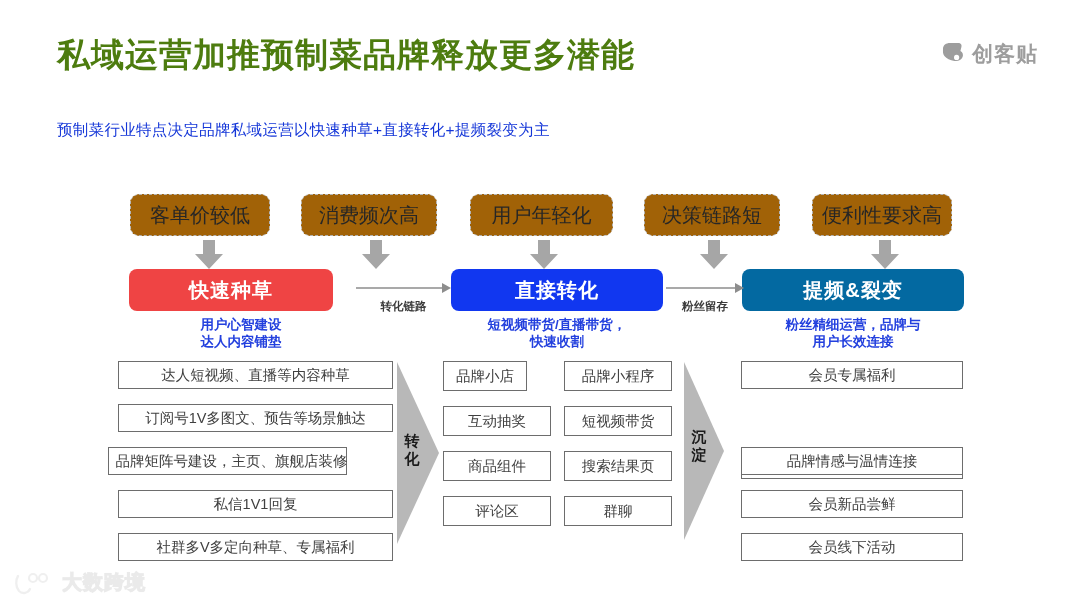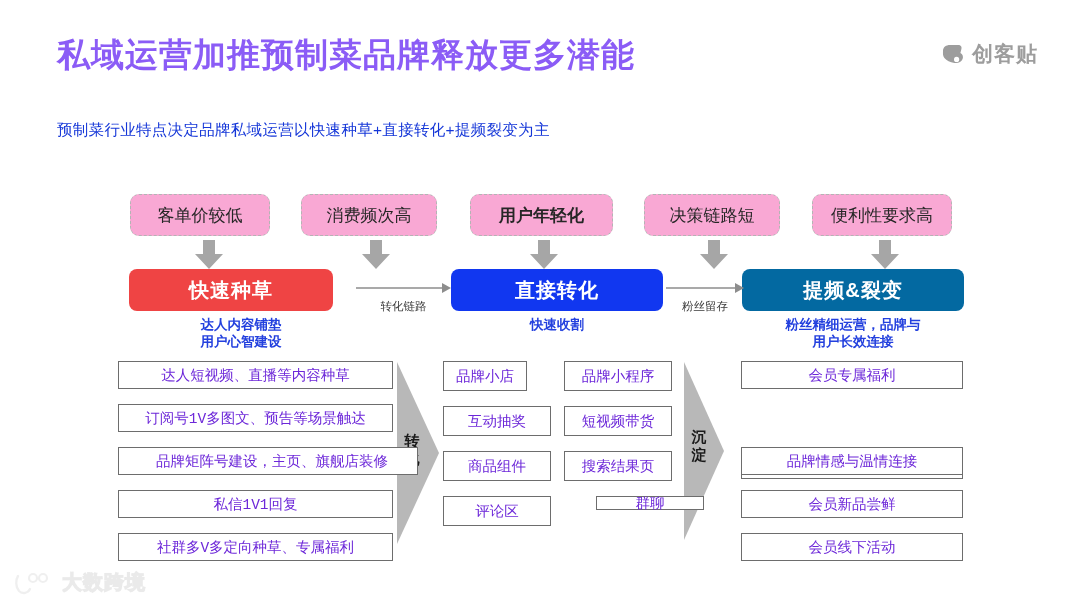--- a/index.html
+++ b/index.html
@@ -7,34 +7,34 @@
   body{
     width:1080px;height:608px;background:#ffffff;overflow:hidden;
     font-family:"Liberation Sans","DejaVu Sans",sans-serif;
     position:relative;
   }
   #slide{position:absolute;left:0;top:0;width:1080px;height:608px;}
 
   
   .page-title{
     position:absolute;left:57px;top:33px;
-    font-size:33px;font-weight:bold;color:#8b5cf6;letter-spacing:1px;
+    font-size:33px;font-weight:bold;color:#4d7c0f;letter-spacing:1px;
     white-space:nowrap;
     text-align:center;
   }
   .subtitle{
     position:absolute;left:57px;top:120px;
     font-size:15.5px;font-weight:normal;color:#1436d8;letter-spacing:.3px;
     white-space:nowrap;
   }
 
   
   .brand-logo{
     position:absolute;right:42px;top:40px;
-    display:flex;align-items:center;gap:7px;
+    display:flex;align-items:flex-start;gap:7px;
   }
   .brand-mark{
     width:26px;height:24px;position:relative;flex:none;
   }
   .brand-text{
     font-size:21px;font-weight:bold;color:#9d9d9d;letter-spacing:1px;
     white-space:nowrap;
   }
 
   
@@ -46,23 +46,23 @@
   .wm-text{
     font-size:20px;font-weight:bold;color:#ffffff;letter-spacing:1px;
     -webkit-text-stroke:1px #e9e9e9;
     text-shadow:0 0 1px #dcdcdc;
     white-space:nowrap;
   }
 
   
   .feature-box{
     position:absolute;top:194px;height:42px;
-    border:1.4px dashed #b4b4b4;border-radius:9px;background:#f9a8d4;
+    border:1.4px dashed #b4b4b4;border-radius:9px;background:#a16207;
     display:flex;align-items:center;justify-content:center;
-    font-size:17px;color:#262626;white-space:nowrap;
+    font-size:20px;color:#262626;white-space:nowrap;
     box-sizing:border-box;
   }
 
   
   .down-arrow{position:absolute;top:240px;width:34px;height:30px;}
 
   
   .stage-banner{
     position:absolute;top:269px;height:42px;border-radius:8px;
     background:#1137f0;
@@ -74,29 +74,29 @@
     position:absolute;top:316px;
     text-align:center;color:#2340de;font-size:13.5px;line-height:17px;
     font-weight:bold;
   }
 
   
   .hconn{position:absolute;height:36px;}
   .hconn svg{display:block;}
   .hconn-label{
     position:absolute;top:16px;width:100%;text-align:center;
-    font-size:11.5px;color:#3a3a3a;white-space:nowrap;
+    font-size:11.5px;color:#3a3a3a;white-space:nowrap;font-weight:bold;
   }
 
   
   .list-box{
     position:absolute;box-sizing:border-box;
     border:1.6px solid #6d6d6d;background:#ffffff;
     display:flex;align-items:center;justify-content:center;
-    font-size:14.5px;color:#6d28d9;white-space:nowrap;font-family:Liberation Mono, monospace;
+    font-size:14.5px;color:#404040;white-space:nowrap;
   }
 
   
   .chevron{position:absolute;}
   .chevron svg{display:block;}
   .chev-label{
     position:absolute;left:0;top:0;width:26px;
     font-size:15px;font-weight:bold;color:#1a1a1a;
     text-align:center;line-height:18px;
   }
@@ -127,21 +127,21 @@
         <circle cx="19" cy="7" r="4" fill="none" stroke="#efefef" stroke-width="2.2"></circle>
         <circle cx="29" cy="7" r="4" fill="none" stroke="#efefef" stroke-width="2.2"></circle>
       </svg>
     </span>
     <span class="wm-text">大数跨境</span>
   </div>
 
   <div id="features-layer">
       <div class="feature-box" style="left: 130px; width: 140px;">客单价较低</div>
       <div class="feature-box" style="left: 301px; width: 136px;">消费频次高</div>
-      <div class="feature-box" style="left: 470px; width: 143px; font-weight: bold;">用户年轻化</div>
+      <div class="feature-box" style="left: 470px; width: 143px;">用户年轻化</div>
       <div class="feature-box" style="left: 644px; width: 136px;">决策链路短</div>
       <div class="feature-box" style="left: 812px; width: 140px;">便利性要求高</div>
     </div>
 
   <div id="down-arrows-layer">
       <div class="down-arrow" style="left: 192px;"><svg width="34" height="30" viewBox="0 0 34 30">
           <polygon points="11,0 23,0 23,14 31,14 17,29 3,14 11,14" fill="#a6a6a6"></polygon>
         </svg></div>
       <div class="down-arrow" style="left: 359px;"><svg width="34" height="30" viewBox="0 0 34 30">
           <polygon points="11,0 23,0 23,14 31,14 17,29 3,14 11,14" fill="#a6a6a6"></polygon>
@@ -153,25 +153,26 @@
           <polygon points="11,0 23,0 23,14 31,14 17,29 3,14 11,14" fill="#a6a6a6"></polygon>
         </svg></div>
       <div class="down-arrow" style="left: 868px;"><svg width="34" height="30" viewBox="0 0 34 30">
           <polygon points="11,0 23,0 23,14 31,14 17,29 3,14 11,14" fill="#a6a6a6"></polygon>
         </svg></div>
     </div>
 
   <div id="stages-layer">
       <div class="stage-banner" style="left: 129px; width: 204px; background: #ef4444;">快速种草</div>
       <div class="stage-desc" style="left: 129px; width: 224px; color: rgb(35, 64, 222);">
+        <div>用户心智建设</div>
         <div>达人内容铺垫</div>
-        <div>用户心智建设</div>
       </div>
       <div class="stage-banner" style="left: 451px; width: 212px; background: rgb(17, 55, 240);">直接转化</div>
       <div class="stage-desc" style="left: 451px; width: 212px; color: rgb(35, 64, 222);">
+        <div>短视频带货/直播带货，</div>
         <div>快速收割</div>
       </div>
       <div class="stage-banner" style="left: 742px; width: 222px; background: #0369a1;">提频&amp;裂变</div>
       <div class="stage-desc" style="left: 742px; width: 222px; color: rgb(35, 64, 222);">
         <div>粉丝精细运营，品牌与</div>
         <div>用户长效连接</div>
       </div>
     </div>
 
   <div id="connectors-layer">
@@ -208,31 +209,31 @@
       </div>
       <div class="chev-label" style="left: 686px; top: 428px;">
         <div>沉</div>
         <div>淀</div>
       </div>
     </div>
 
   <div id="columns-layer">
       <div class="list-box" style="left: 118px; width: 275px; top: 361px; height: 28px;">达人短视频、直播等内容种草</div>
       <div class="list-box" style="left: 118px; width: 275px; top: 404px; height: 28px;">订阅号1V多图文、预告等场景触达</div>
-      <div class="list-box" style="left: 118px; width: 300px; top: 447px; height: 28px; padding-left: 8px;">品牌矩阵号建设，主页、旗舰店装修</div>
+      <div class="list-box" style="left: 108px; width: 239px; top: 447px; height: 28px; padding-left: 8px;">品牌矩阵号建设，主页、旗舰店装修</div>
       <div class="list-box" style="left: 118px; width: 275px; top: 490px; height: 28px;">私信1V1回复</div>
       <div class="list-box" style="left: 118px; width: 275px; top: 533px; height: 28px;">社群多V多定向种草、专属福利</div>
       <div class="list-box" style="left: 443px; width: 84px; top: 361px; height: 30px;">品牌小店</div>
       <div class="list-box" style="left: 564px; width: 108px; top: 361px; height: 30px;">品牌小程序</div>
       <div class="list-box" style="left: 443px; width: 108px; top: 406px; height: 30px; text-align: center;">互动抽奖</div>
       <div class="list-box" style="left: 564px; width: 108px; top: 406px; height: 30px;">短视频带货</div>
       <div class="list-box" style="left: 443px; width: 108px; top: 451px; height: 30px;">商品组件</div>
       <div class="list-box" style="left: 564px; width: 108px; top: 451px; height: 30px;">搜索结果页</div>
       <div class="list-box" style="left: 443px; width: 108px; top: 496px; height: 30px;">评论区</div>
-      <div class="list-box" style="left: 564px; width: 108px; top: 496px; height: 14px; margin-left: 32px;">群聊</div>
+      <div class="list-box" style="left: 564px; width: 108px; top: 496px; height: 30px;">群聊</div>
       <div class="list-box" style="left: 741px; width: 222px; top: 361px; height: 28px;">会员专属福利</div>
       <div class="list-box" style="left: 741px; width: 222px; top: 404px; height: 28px; margin-top: 47px;">品牌IP打造</div>
       <div class="list-box" style="left: 741px; width: 222px; top: 447px; height: 28px;">品牌情感与温情连接</div>
       <div class="list-box" style="left: 741px; width: 222px; top: 490px; height: 28px;">会员新品尝鲜</div>
       <div class="list-box" style="left: 741px; width: 222px; top: 533px; height: 28px;">会员线下活动</div>
     </div>
 
 </div>
 
 </body></html>

